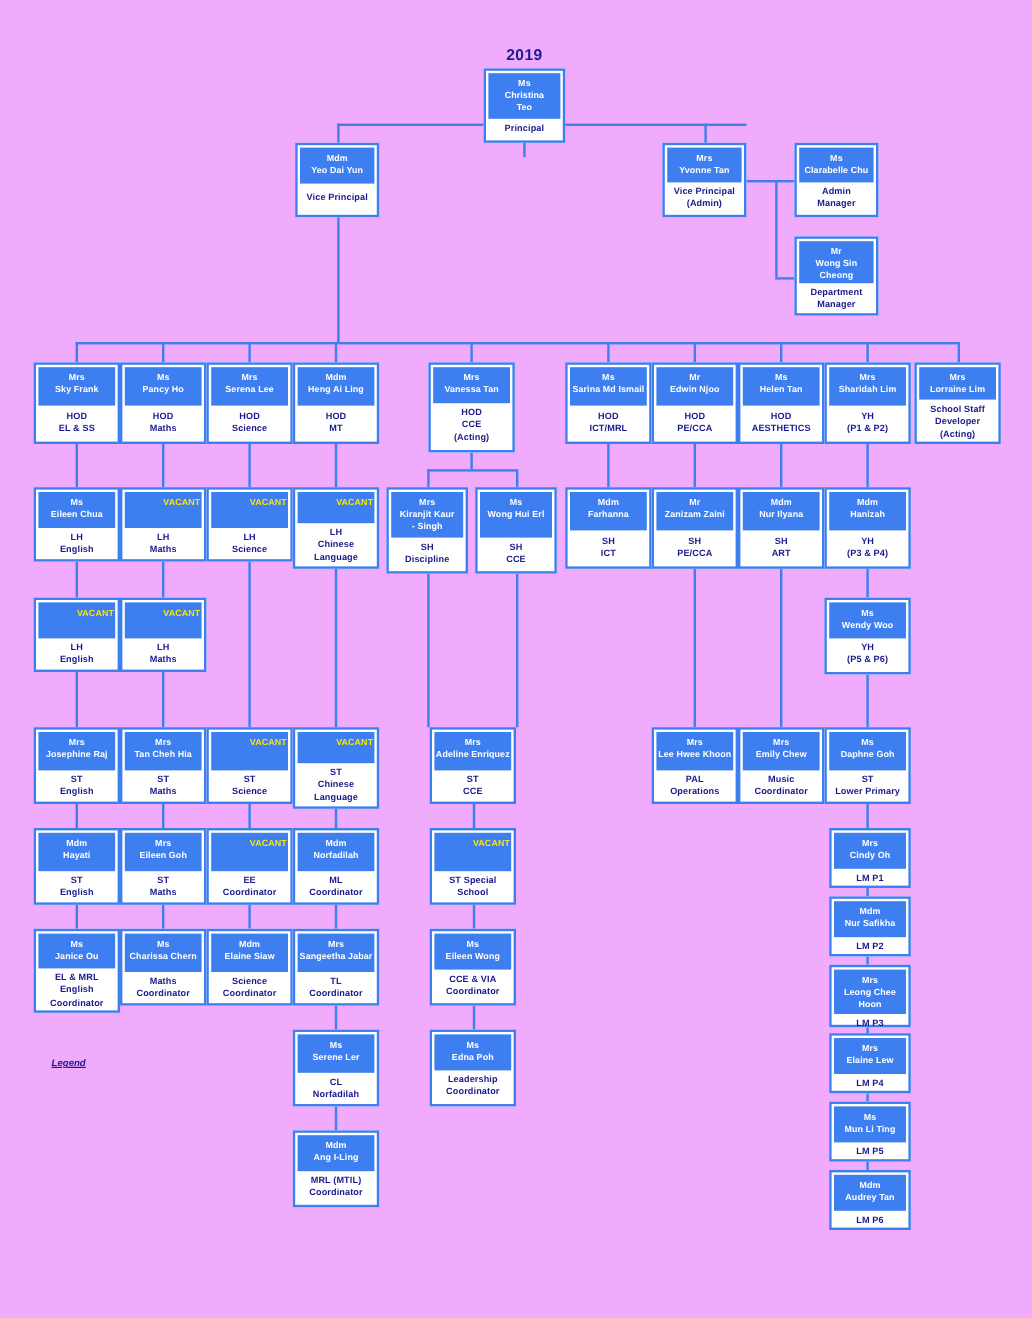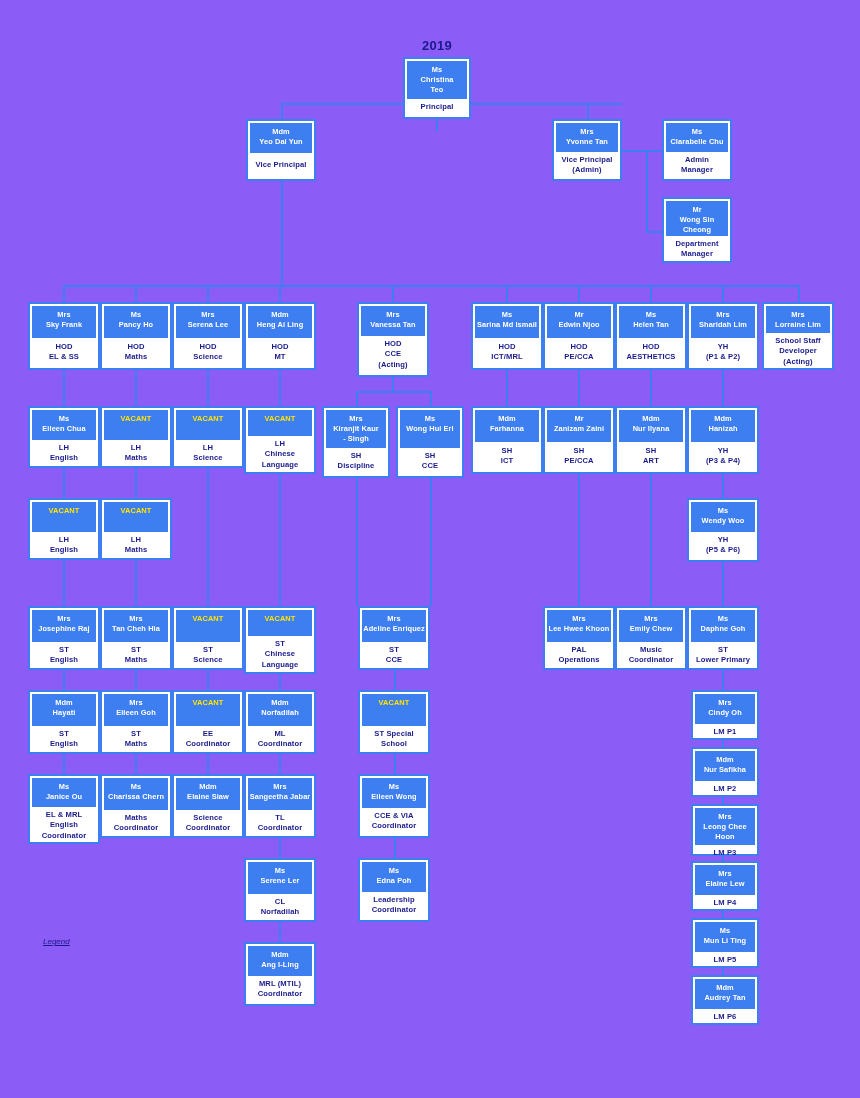--- a/index.html
+++ b/index.html
@@ -5,21 +5,21 @@
   * { box-sizing: border-box; }
   html, body {
     margin: 0; padding: 0;
     background: #f7f7f7;
     font-family: "Liberation Sans", sans-serif;
   }
   #chart-root {
     position: relative;
     width: 860px;
     height: 1098px;
-    background: #8b5cf6;
+    background: #f0abfc;
     overflow: hidden;
   }
 
   
   .ln { position: absolute; background: #3d7ff0; }
   .ln.v { width: 2px; }
   .ln.h { height: 2px; }
 
   
   #year-title {
@@ -44,44 +44,44 @@
     background: #3d7ff0;
     color: #ffffff;
     font-size: 7.4px;
     font-weight: bold;
     line-height: 1.32;
     text-align: center;
     padding: 4px 1px 5px 1px;
     letter-spacing: .1px;
     word-break: break-word;
   }
-  .node.vacant .nm { color: #ffe400; }
+  .node.vacant .nm { color: #ffe400; text-align: right; }
   .node .rl {
     flex: 1;
     color: #1a1a8c;
     font-size: 7.6px;
     font-weight: bold;
     line-height: 1.38;
     text-align: center;
     display: flex;
     align-items: center;
     justify-content: center;
     padding: 3px 1px;
     white-space: pre-line;
     letter-spacing: .1px;
   }
 
   
   #legend {
     position: absolute;
     left: 43px;
-    top: 936px;
+    top: 880px;
     color: #1a1a8c;
     font-size: 8px;
-    font-weight: normal;
+    font-weight: bold;
     line-height: 1.62;
   }
   #legend .lg-title {
     font-style: italic;
     text-decoration: underline;
     margin-bottom: 1px;
   }
 </style>
 </head>
 <body>

